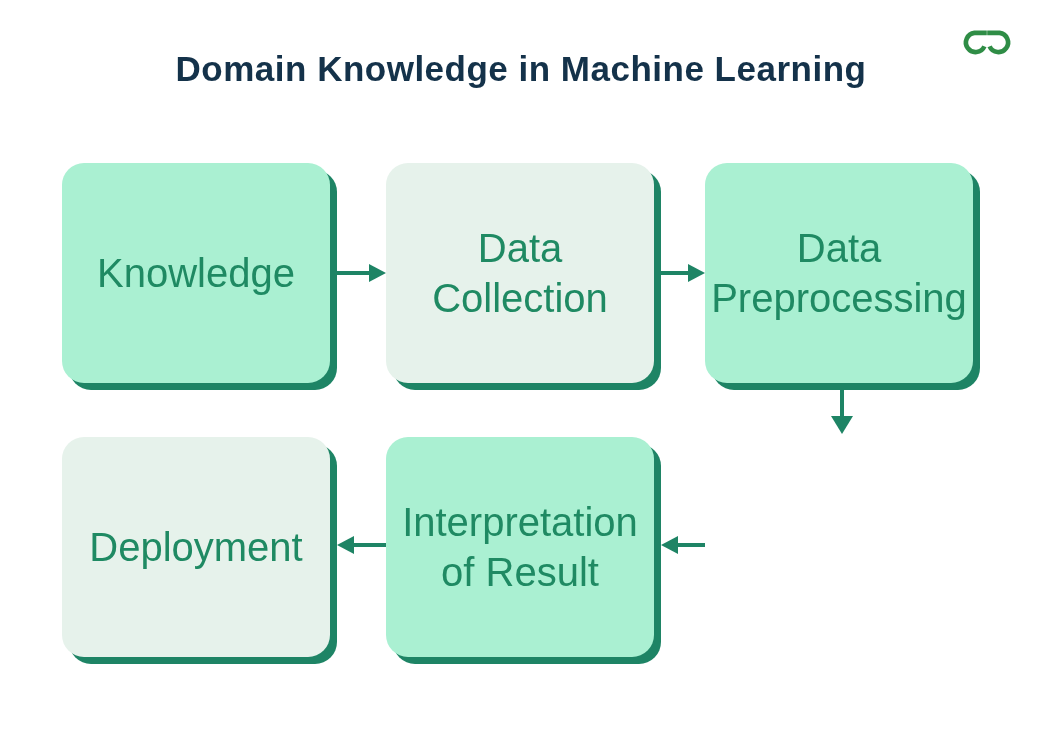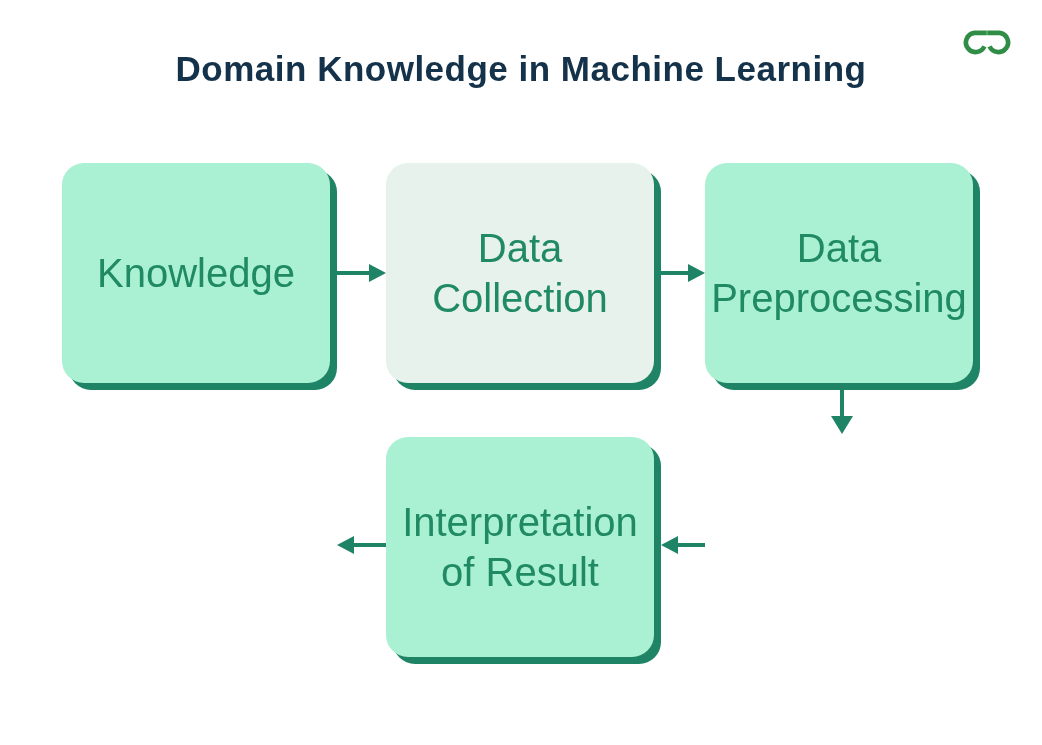--- a/index.html
+++ b/index.html
@@ -82,20 +82,23 @@
   </div>
   <div class="node light r1 c2">
     <span class="node-label">Data
 Collection</span>
   </div>
   <div class="node mint r1 c3">
     <span class="node-label">Data
 Preprocessing</span>
   </div>
 
+  <div class="node light r2 c1">
+    <span class="node-label">Deployment</span>
+  </div>
   <div class="node mint r2 c2">
     <span class="node-label">Interpretation
 of Result</span>
   </div>
 
   <svg class="edge" style="left:337px; top:261px;" width="49" height="24" viewBox="0 0 49 24">
     <line x1="0" y1="12" x2="33" y2="12" stroke="#1e8465" stroke-width="4"></line>
     <polygon points="32,3 49,12 32,21" fill="#1e8465"></polygon>
   </svg>
 

